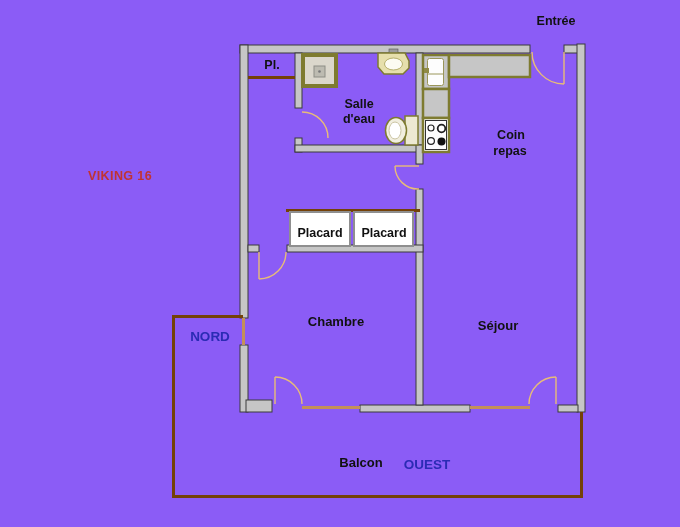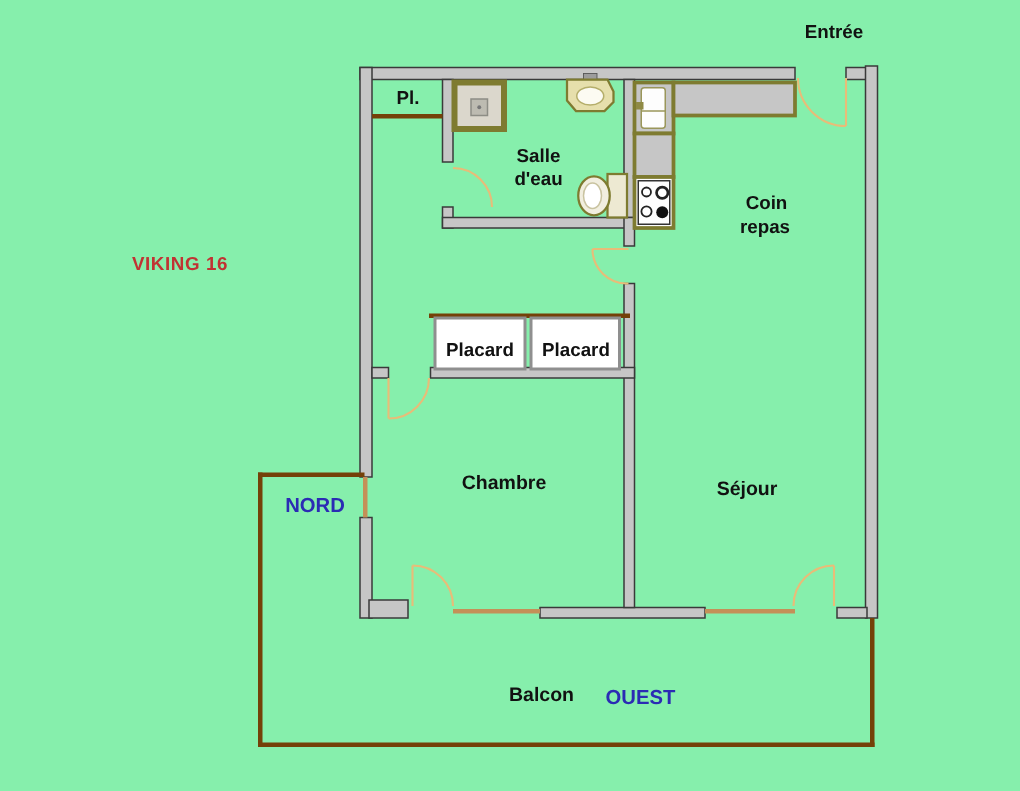--- a/index.html
+++ b/index.html
@@ -1,16 +1,16 @@
 <!DOCTYPE html>
 <html><head>
 <meta charset="utf-8">
 <style>
   html,body{margin:0;padding:0;background:#fff;}
-  .stage{position:relative;width:680px;height:527px;background:#86efac;overflow:hidden;
+  .stage{position:relative;width:680px;height:527px;background:#8b5cf6;overflow:hidden;
          font-family:"Liberation Sans","DejaVu Sans",sans-serif;}
   svg text{font-family:"Liberation Sans","DejaVu Sans",sans-serif;font-weight:bold;}
   .room-label{font-size:12.5px;fill:#111;}
   .big-label{font-size:13px;fill:#111;}
   .blue-label{font-size:13.5px;fill:#2B2BB4;}
   .red-label{font-size:12.5px;fill:#C03333;letter-spacing:.4px;}
   .wall{fill:#C6C6C6;stroke:#3A3A3A;stroke-width:1;}
   .rail{fill:#744108;}
   .win{fill:#C49058;}
   .arc{fill:none;stroke:#E8BC78;stroke-width:1.4;}

